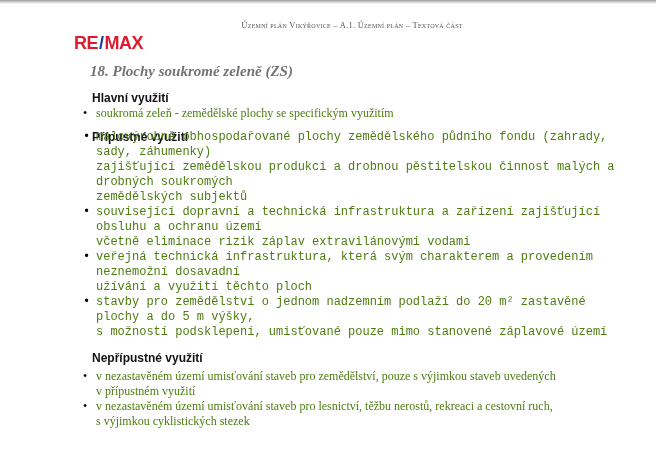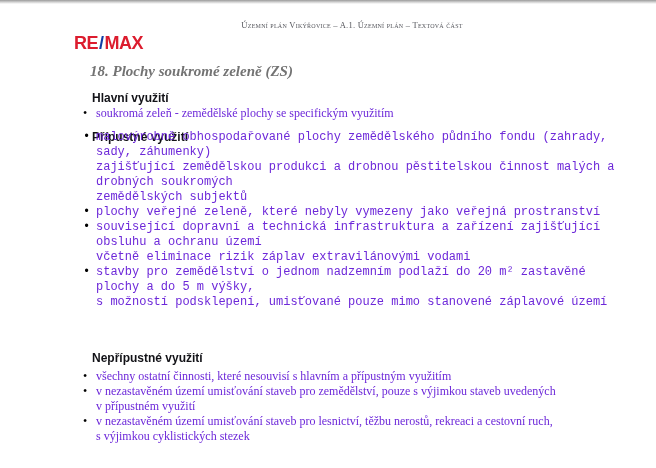--- a/index.html
+++ b/index.html
@@ -65,21 +65,21 @@
   .h-perm   { top: 130px; }
   .h-imperm { top: 351px; }
 
   .bullet-list {
     position: absolute; left: 83px;
     width: 552px;
     list-style: none;
     font-family: "Liberation Serif", serif;
     font-size: 12px;
     line-height: 15px;
-    color: #6d28d9;
+    color: #4d7c0f;
   }
   .l-main   { top: 106px; }
   .l-perm   { top: 130px; font-family: Liberation Mono, monospace; }
   .l-imperm { top: 369px; }
 
   .bullet-list li {
     position: relative;
     padding-left: 13px;
     white-space: pre-line;
   }
@@ -108,29 +108,29 @@
   <div class="section-heading h-main">Hlavní využití</div>
   <ul class="bullet-list l-main">
     <li>soukromá zeleň - zemědělské plochy se specifickým využitím</li>
   </ul>
 
   <div class="section-heading h-perm">Přípustné využití</div>
   <ul class="bullet-list l-perm">
     <li>malovýrobně obhospodařované plochy zemědělského půdního fondu (zahrady, sady, záhumenky)
 zajišťující zemědělskou produkci a drobnou pěstitelskou činnost malých a drobných soukromých
 zemědělských subjektů</li>
-    <li>plochy veřejné zeleně, které nebyly vymezeny jako veřejná prostranství</li>
     <li>související dopravní a technická infrastruktura a zařízení zajišťující obsluhu a ochranu území
 včetně eliminace rizik záplav extravilánovými vodami</li>
+    <li>veřejná technická infrastruktura, která svým charakterem a provedením neznemožní dosavadní
+užívání a využití těchto ploch</li>
     <li>stavby pro zemědělství o jednom nadzemním podlaží do 20 m² zastavěné plochy a do 5 m výšky,
 s možností podsklepení, umisťované pouze mimo stanovené záplavové území</li>
   </ul>
 
   <div class="section-heading h-imperm">Nepřípustné využití</div>
   <ul class="bullet-list l-imperm">
-    <li>všechny ostatní činnosti, které nesouvisí s hlavním a přípustným využitím</li>
     <li>v nezastavěném území umisťování staveb pro zemědělství, pouze s výjimkou staveb uvedených
 v přípustném využití</li>
     <li>v nezastavěném území umisťování staveb pro lesnictví, těžbu nerostů, rekreaci a cestovní ruch,
 s výjimkou cyklistických stezek</li>
   </ul>
 
 </div>
 
 </body></html>

